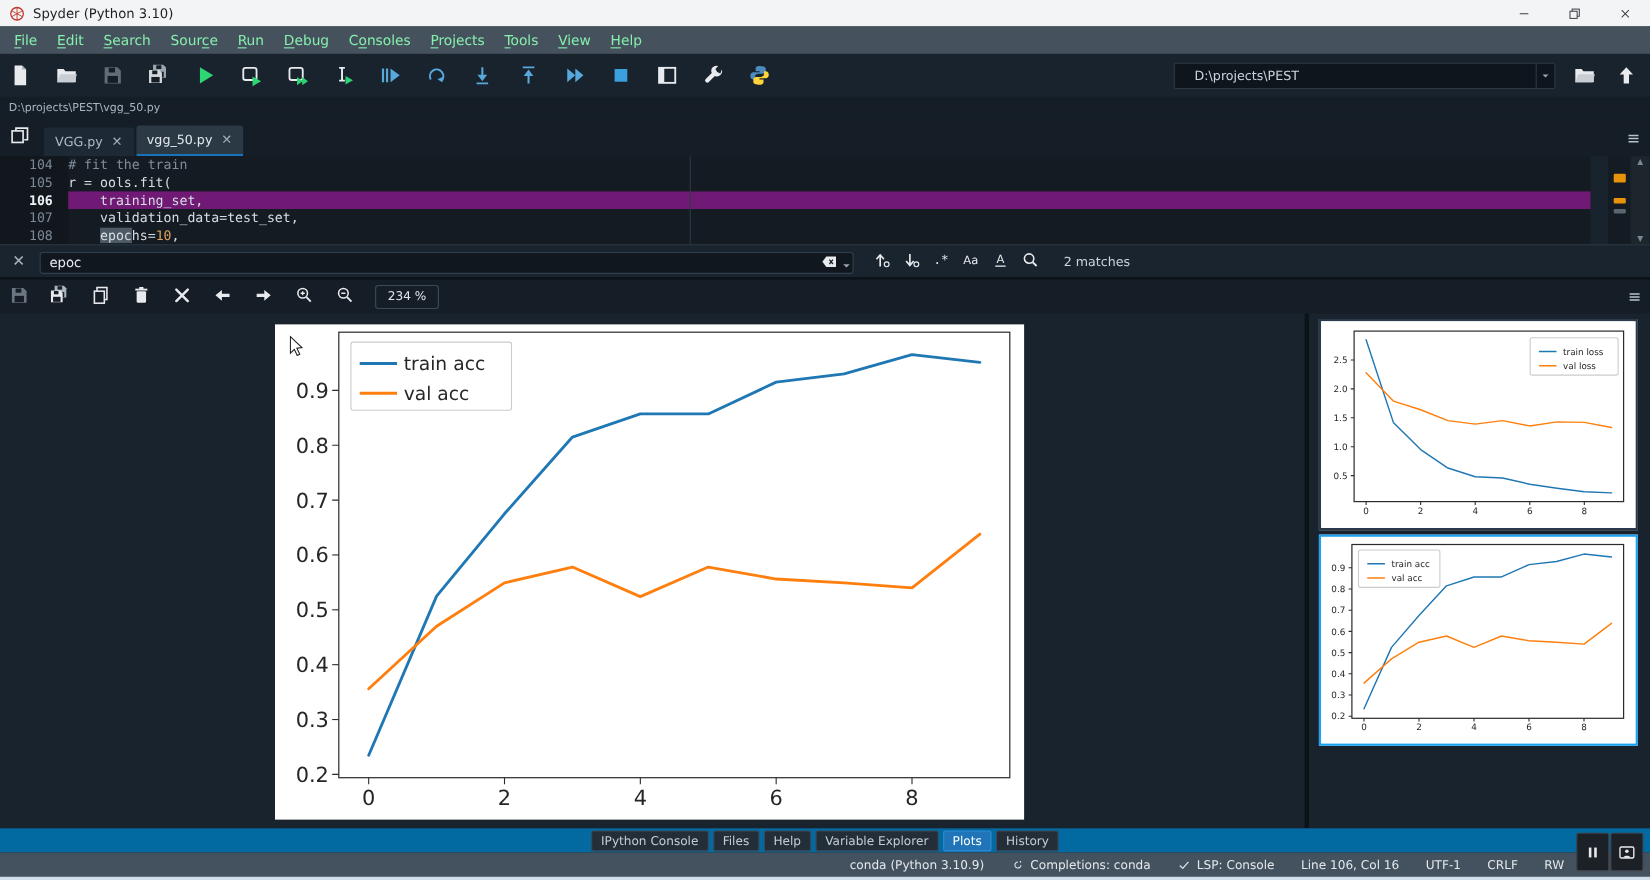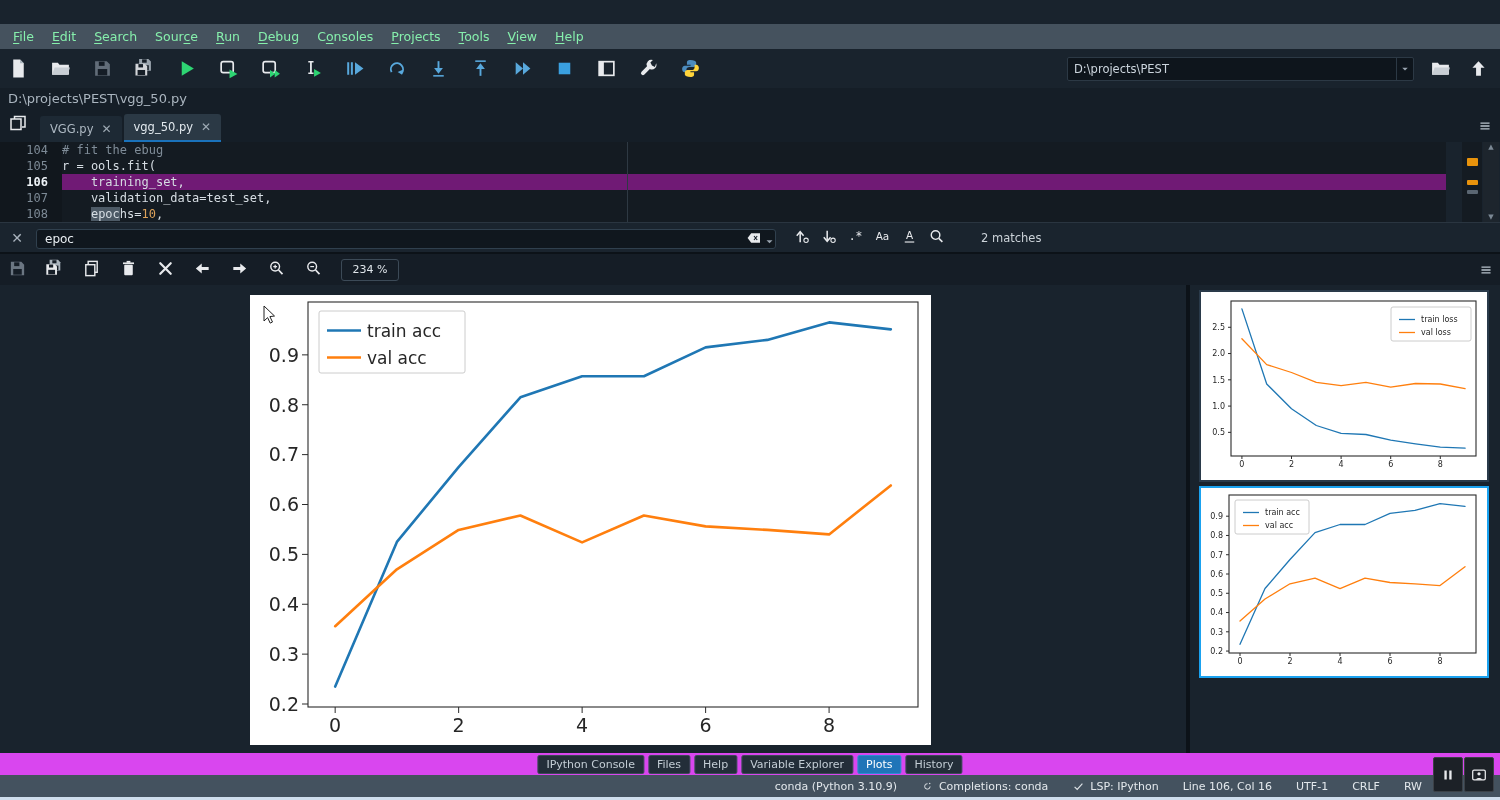--- a/index.html
+++ b/index.html
@@ -18,26 +18,26 @@
   .menubar{left:0;top:24px;width:1500px;height:25px;background:#45525e;display:flex;align-items:center;padding-left:4px;box-sizing:border-box;}
   .menuitem{color:#86efac;font-size:12.5px;padding:3px 9px;}
   .menuitem u{text-underline-offset:2px;}
   
   .toolbar{left:0;top:49px;width:1500px;height:39px;background:#19232d;display:flex;align-items:center;padding-left:8px;box-sizing:border-box;}
   .tbtn{width:22px;height:22px;margin-right:20px;display:flex;align-items:center;justify-content:center;}
   .tbtn svg{width:21px;height:21px;}
   .tb-right{position:absolute;right:10px;top:49px;height:39px;display:flex;align-items:center;gap:16px;}
   .pathbox{width:345px;height:22px;background:#0e151c;border:1px solid #2c3945;border-radius:2px;
            display:flex;align-items:center;}
-  .pathbox .ptext{flex:1;font-size:11.5px;color:#ccd5dd;padding-left:6px;}
+  .pathbox .ptext{flex:1;font-size:11.5px;color:#ccd5dd;padding-left:18px;}
   .pathbox .caret{width:16px;height:100%;border-left:1px solid #2c3945;display:flex;align-items:center;justify-content:center;}
   .pathbox .caret svg{width:10px;height:10px;}
   
   .crumbrow{left:0;top:88px;width:1500px;height:20px;background:#151e27;display:flex;align-items:center;}
-  .crumb{font-size:13px;color:#aab5bf;padding-left:8px;}
+  .crumb{font-size:10px;color:#aab5bf;padding-left:8px;}
   .tabrow{left:0;top:108px;width:1500px;height:34px;background:#151e27;display:flex;align-items:flex-end;}
   .browse-tabs{width:24px;height:24px;margin:0 8px 5px 8px;}
   .browse-tabs svg{width:20px;height:20px;}
   .etab{height:26px;display:flex;align-items:center;padding:0 10px;margin-right:2px;
         background:#1d2934;color:#aeb9c3;font-size:11.5px;border-radius:3px 3px 0 0;}
   .etab.active{background:#2b3945;color:#e2e9ee;border-bottom:2px solid #1a72bb;}
   .etab .x{margin-left:8px;color:#9fabb5;font-size:12px;}
   .pane-menu{position:absolute;width:16px;height:14px;}
   .pane-menu svg{width:16px;height:14px;}
   
@@ -62,55 +62,80 @@
   .findclose{color:#aab4be;font-size:14px;width:18px;text-align:center;margin-right:10px;}
   .findwrap{position:relative;width:740px;height:20px;}
   .findwrap input{width:100%;height:100%;box-sizing:border-box;background:#10171e;border:1px solid #30404e;
                   border-radius:3px;color:#e8edf1;font-size:12px;padding:0 30px 0 8px;outline:none;
                   font-family:"DejaVu Sans","Liberation Sans",sans-serif;}
   .findwrap .clear{position:absolute;right:14px;top:2px;width:16px;height:16px;}
   .findwrap .incaret{position:absolute;right:1px;top:4px;width:11px;height:11px;}
   .fbtn{width:22px;height:22px;display:flex;align-items:center;justify-content:center;margin-left:5px;}
   .fbtn svg{width:19px;height:19px;}
   .fbtn:first-of-type{margin-left:16px;}
-  .matches{margin-left:32px;font-size:11.5px;color:#ccd3d9;}
+  .matches{margin-left:18px;font-size:11.5px;color:#ccd3d9;}
   
   .plotsbar{left:0;top:252px;width:1500px;height:33px;background:#151d26;border-top:2px solid #0c1218;
             display:flex;align-items:center;padding-left:8px;box-sizing:border-box;}
   .pbtn{width:21px;height:21px;margin-right:16px;display:flex;align-items:center;justify-content:center;}
   .pbtn svg{width:19px;height:19px;}
   .zoombox{min-width:44px;height:20px;border:1px solid #3c4a57;border-radius:3px;color:#dfe5ea;
            font-size:11px;display:flex;align-items:center;justify-content:center;padding:0 6px;}
   
   .plotsarea{left:0;top:285px;width:1500px;height:468px;background:#19232d;}
   .maincanvas{position:absolute;left:250px;top:10px;width:681px;height:450px;background:#fff;}
   .splitter{position:absolute;left:1186px;top:0;width:4px;height:468px;background:#0c1218;}
   .thumb{position:absolute;left:1199px;width:290px;height:192px;background:#fff;box-sizing:border-box;border:2px solid #2a3a4a;}
   .thumb.selected{border:2px solid #1aa2f0;}
   .thumb svg{display:block;}
   .cursor{left:263px;top:305px;width:20px;height:22px;}
   
-  .btabrow{left:0;top:753px;width:1500px;height:22px;background:#d946ef;}
+  .btabrow{left:0;top:753px;width:1500px;height:22px;background:#0369a1;}
   .btabs{position:absolute;left:50%;transform:translateX(-50%);top:2px;display:flex;gap:4px;}
   .btab{padding:2px 8px;font-size:11px;background:#232e39;color:#c3cdd5;border:1px solid #3c4a57;border-radius:2px;white-space:nowrap;}
   .btab.active{background:#2075b8;border-color:#2f8cd4;color:#fff;}
   .statusbar{left:0;top:775px;width:1500px;height:22px;background:#44525f;}
   .stitems{position:absolute;right:78px;top:0;height:22px;display:flex;align-items:center;gap:24px;}
   .stitem{font-size:11px;color:#e3e8ec;display:flex;align-items:center;gap:5px;white-space:nowrap;}
   .stitem svg{width:13px;height:13px;}
   .bottomstrip{left:0;top:797px;width:1500px;height:3px;background:#cfdeed;}
   .overlaybtn{width:28px;height:33px;background:#1c2127;border:1px solid #3c4147;border-radius:2px;
               display:flex;align-items:center;justify-content:center;}
   .overlaybtn svg{width:18px;height:18px;}
 </style>
 </head>
 <body>
 
 <div id="app">
 
+  <div class="abs titlebar">
+    <span class="logo"><svg viewBox="0 0 20 20" width="100%" height="100%">
+          <circle cx="10" cy="10" r="7.6" fill="none" stroke="#c2392b" stroke-width="1.6"></circle>
+          <path d="M10 2.4v15.2M3.4 6.4l13.2 7.2M3.4 13.6l13.2-7.2" stroke="#c2392b" stroke-width="1.1"></path>
+        </svg></span>
+    <span class="title">Spyder (Python 3.10)</span>
+    <div class="wincontrols">
+        <span class="winbtn">
+          <svg viewBox="0 0 20 20" width="100%" height="100%">
+            <path d="M4 10h12" stroke="#3b4045" stroke-width="1.4"></path>
+          </svg>
+        </span>
+        <span class="winbtn">
+          <svg viewBox="0 0 20 20" width="100%" height="100%">
+            <rect x="6.5" y="3.5" width="10" height="10" fill="none" stroke="#3b4045" stroke-width="1.4"></rect>
+            <rect x="3.5" y="6.5" width="10" height="10" fill="#f2f4f6" stroke="#3b4045" stroke-width="1.4"></rect>
+          </svg>
+        </span>
+        <span class="winbtn">
+          <svg viewBox="0 0 20 20" width="100%" height="100%">
+            <path d="M5 5l10 10M15 5L5 15" stroke="#3b4045" stroke-width="1.4"></path>
+          </svg>
+        </span>
+      </div>
+  </div>
 
   <div class="abs menubar">
       <span class="menuitem"><u>F</u>ile</span>
       <span class="menuitem"><u>E</u>dit</span>
       <span class="menuitem"><u>S</u>earch</span>
       <span class="menuitem">Sour<u>c</u>e</span>
       <span class="menuitem"><u>R</u>un</span>
       <span class="menuitem"><u>D</u>ebug</span>
       <span class="menuitem">C<u>o</u>nsoles</span>
       <span class="menuitem"><u>P</u>rojects</span>
@@ -309,21 +334,21 @@
       <span class="etab active">
         <span>vgg_50.py</span>
         <span class="x">✕</span>
       </span>
     </div>
   <div class="abs pane-menu" style="left:1477px;top:118px;"><svg viewBox="0 0 20 20" width="100%" height="100%">
         <path d="M3.5 6h13M3.5 10h13M3.5 14h13" stroke="#b8c2cb" stroke-width="1.9"></path>
       </svg></div>
 
   <div class="abs editor">
-      <div class="eline"><span class="gut">104</span><span class="src"><span class="seg-comment"># fit the ebug</span></span></div>
+      <div class="eline"><span class="gut">104</span><span class="src"><span class="seg-comment"># fit the train</span></span></div>
       <div class="eline"><span class="gut">105</span><span class="src"><span class="seg-code">r = ools.fit(</span></span></div>
       <div class="eline current"><span class="gut">106</span><span class="src"><span class="seg-code">    training_set,</span></span></div>
       <div class="eline"><span class="gut">107</span><span class="src"><span class="seg-code">    validation_data=test_set,</span></span></div>
       <div class="eline"><span class="gut">108</span><span class="src"><span class="seg-code">    </span><span class="seg-match">epoc</span><span class="seg-code">hs=</span><span class="seg-number">10</span><span class="seg-code">,</span></span></div>
     </div>
   <div class="abs edgeline"></div>
   <div class="abs flagcol">
     <span class="flag" style="top:16px;height:8px;background:#e8930c;"></span>
     <span class="flag" style="top:38px;height:5px;background:#e8930c;"></span>
     <span class="flag" style="top:48px;height:4px;background:#5a6672;"></span>
@@ -634,21 +659,21 @@
             </svg>
           </span>
           <span>Completions: conda</span>
         </span>
         <span class="stitem">
           <span style="width: 13px; height: 13px; display: flex;">
             <svg viewBox="0 0 20 20" width="100%" height="100%">
               <path d="M4 10.5l4 4 8-9" fill="none" stroke="#dfe4e8" stroke-width="1.8"></path>
             </svg>
           </span>
-          <span>LSP: IPython</span>
+          <span>LSP: Console</span>
         </span>
         <span class="stitem">
           <span>Line 106, Col 16</span>
         </span>
         <span class="stitem">
           <span>UTF-1</span>
         </span>
         <span class="stitem">
           <span>CRLF</span>
         </span>

